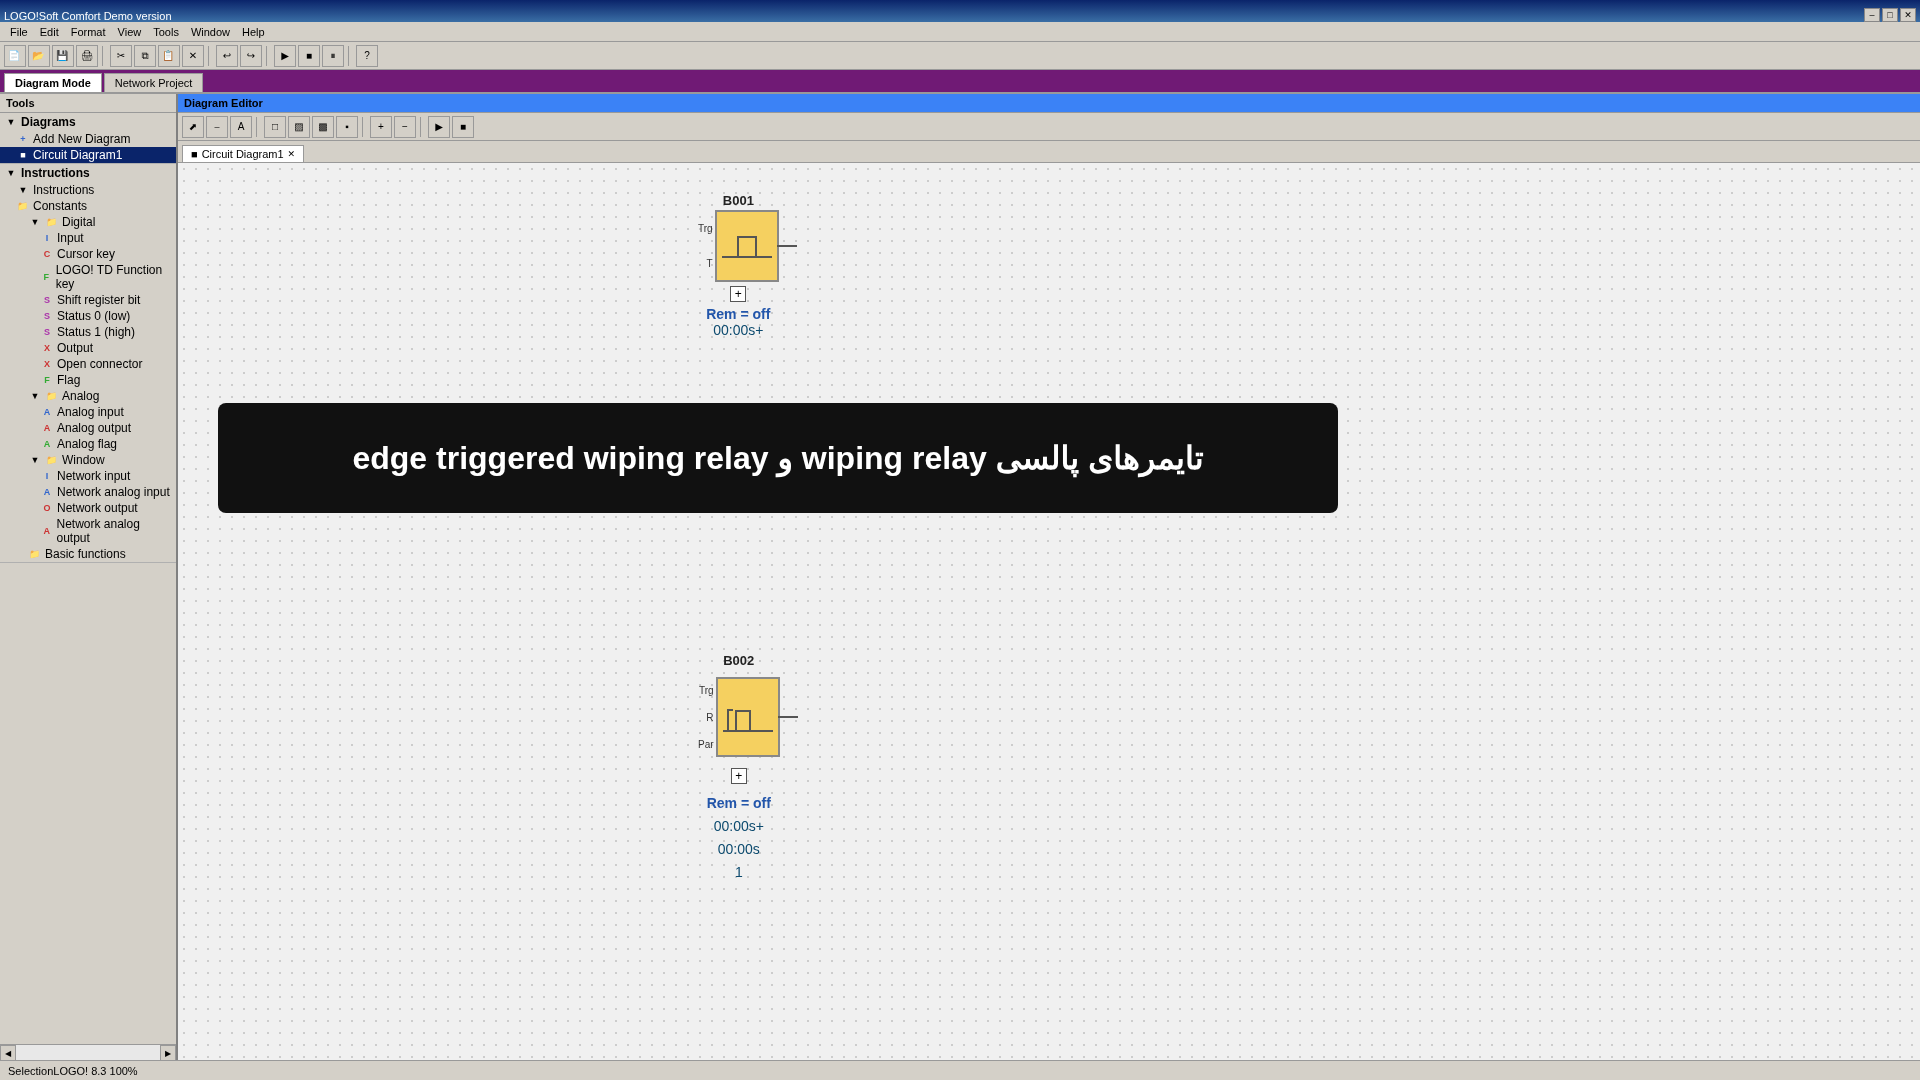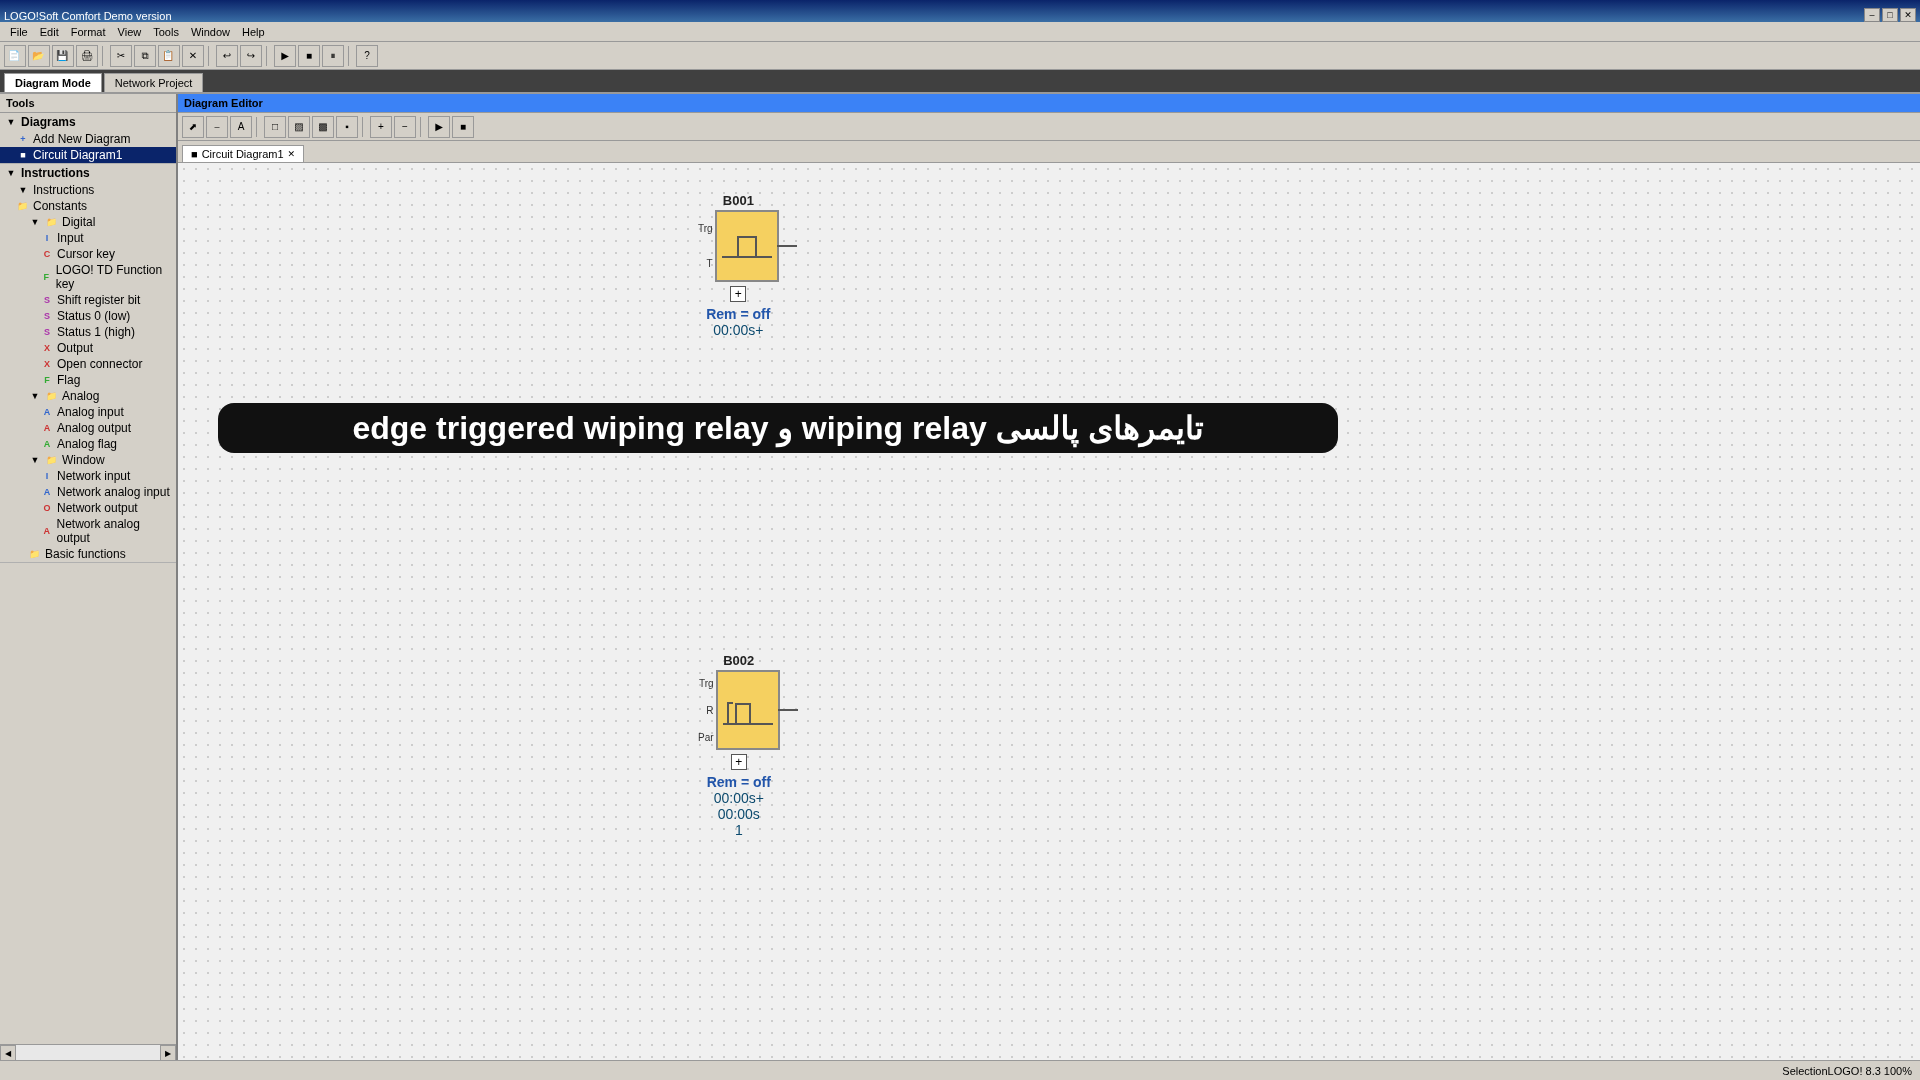--- a/index.html
+++ b/index.html
@@ -48,21 +48,21 @@
     .tb-btn {
       width: 22px; height: 22px; background: #d4d0c8;
       border: 1px solid #999; display: inline-flex; align-items: center;
       justify-content: center; cursor: pointer; font-size: 10px;
     }
     .tb-separator { width: 4px; height: 20px; border-left: 1px solid #999; margin: 0 2px; }
 
     
     #mode-tabs {
       height: 24px;
-      background: #404040;
+      background: #701a75;
       display: flex;
       align-items: flex-end;
       padding: 0 4px;
       border-bottom: 2px solid #999;
     }
     .mode-tab {
       padding: 3px 10px;
       border: 1px solid #999;
       border-bottom: none;
       background: #d4d0c8;
@@ -245,41 +245,41 @@
     }
 
     
     #banner {
       position: absolute;
       left: 40px;
       top: 240px;
       width: 1120px;
       background: #111;
       color: white;
-      padding: 6px 30px;
-      border-radius: 16px;
+      padding: 36px 30px;
+      border-radius: 8px;
       font-size: 32px;
       font-weight: bold;
       text-align: center;
       direction: rtl;
       z-index: 10;
     }
     .banner-ltr {
       direction: ltr;
       display: inline;
     }
 
     
     #status-bar {
       height: 20px;
       background: #d4d0c8;
       border-top: 1px solid #999;
       display: flex;
       align-items: center;
-      justify-content: flex-end;
+      justify-content: flex-start;
       padding: 0 8px;
       font-size: 11px;
     }
 
     .tree-scroll-area {
       height: 100%;
       overflow-y: scroll;
     }
 
     .bottom-scroll {
@@ -532,21 +532,21 @@
               <rect x="33" y="10" width="2" height="20" fill="#555"></rect>
             </svg>
             <div class="block-output-line"></div>
           </div>
         </div>
         <div class="plus-btn">+</div>
         <div class="block-rem">Rem = off</div>
         <div class="block-time">00:00s+</div>
       </div>
 
-      <div class="block-container" style="left: 520px; top: 490px;">
+      <div class="block-container" style="left: 520px; top: 490px; gap: 7px;">
         <div class="block-label">B002</div>
         <div class="block-wrapper">
           <div class="block-pins-left">
             <span class="pin-label">Trg</span>
             <span class="pin-label" style="margin-top: 8px;">R</span>
             <span class="pin-label" style="margin-top: 8px;">Par</span>
           </div>
           <div class="block-body" style="height: 80px;">
 
             <svg class="waveform-b002" viewBox="0 0 50 50">

